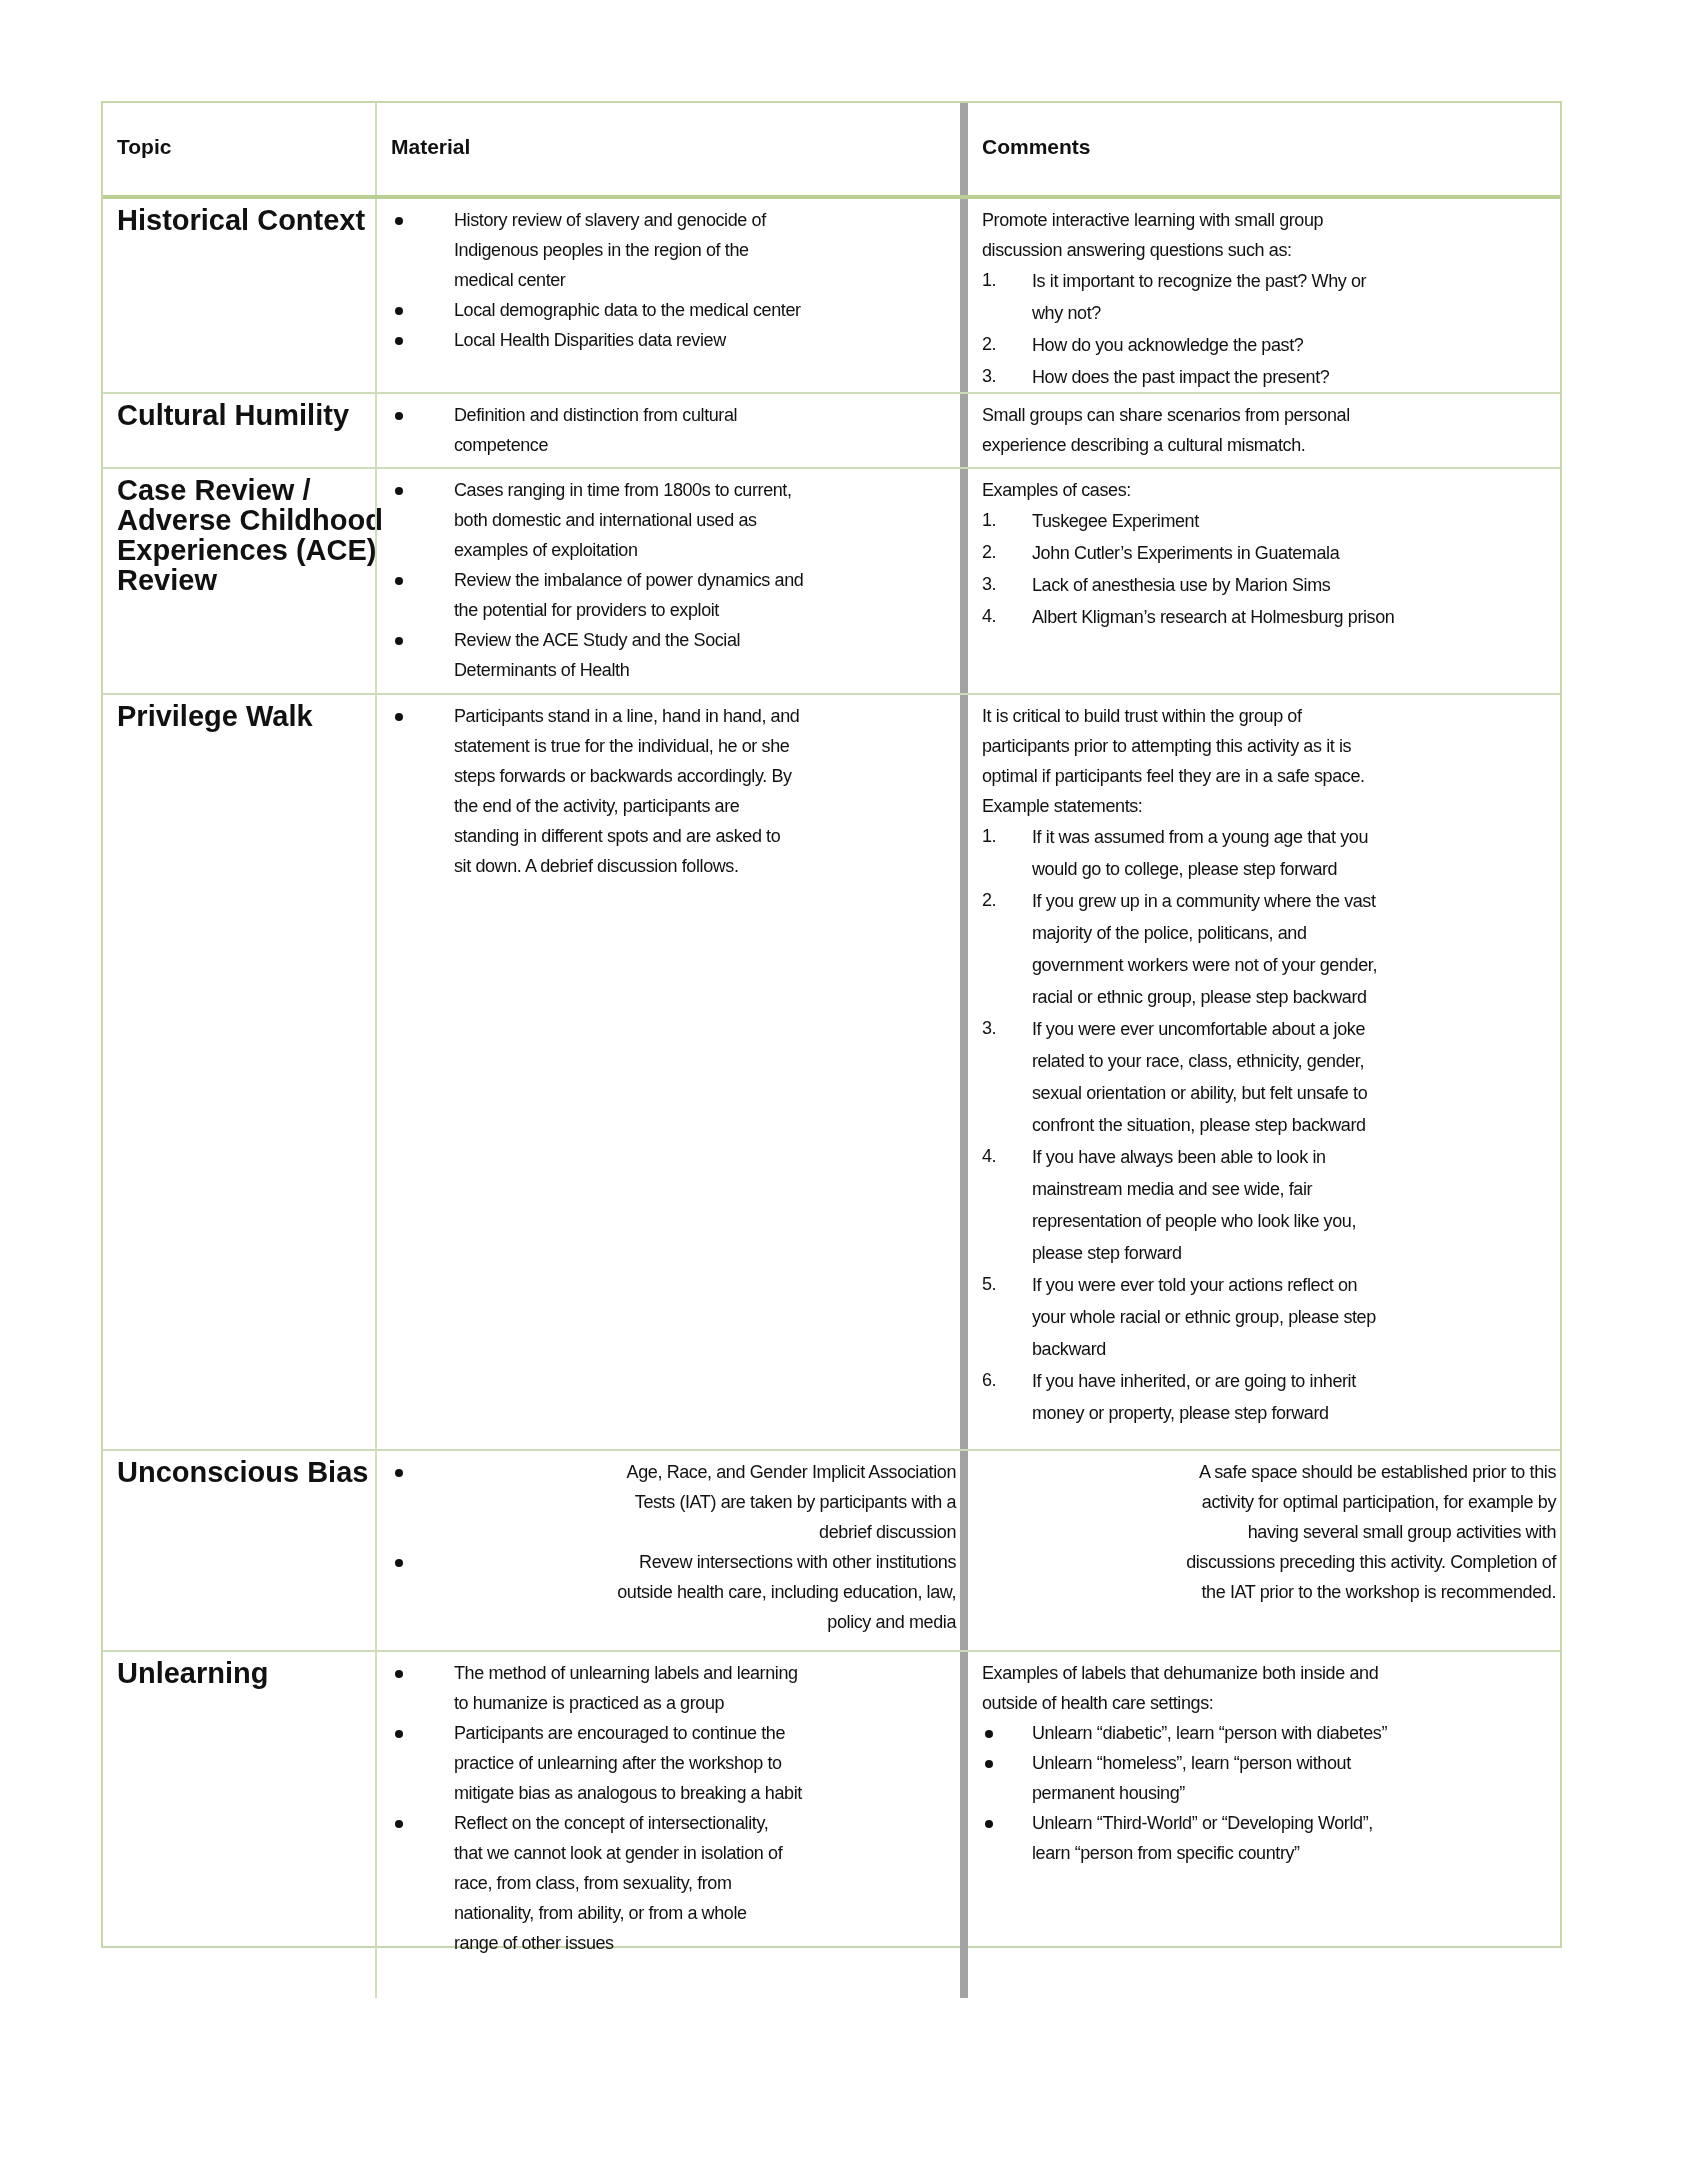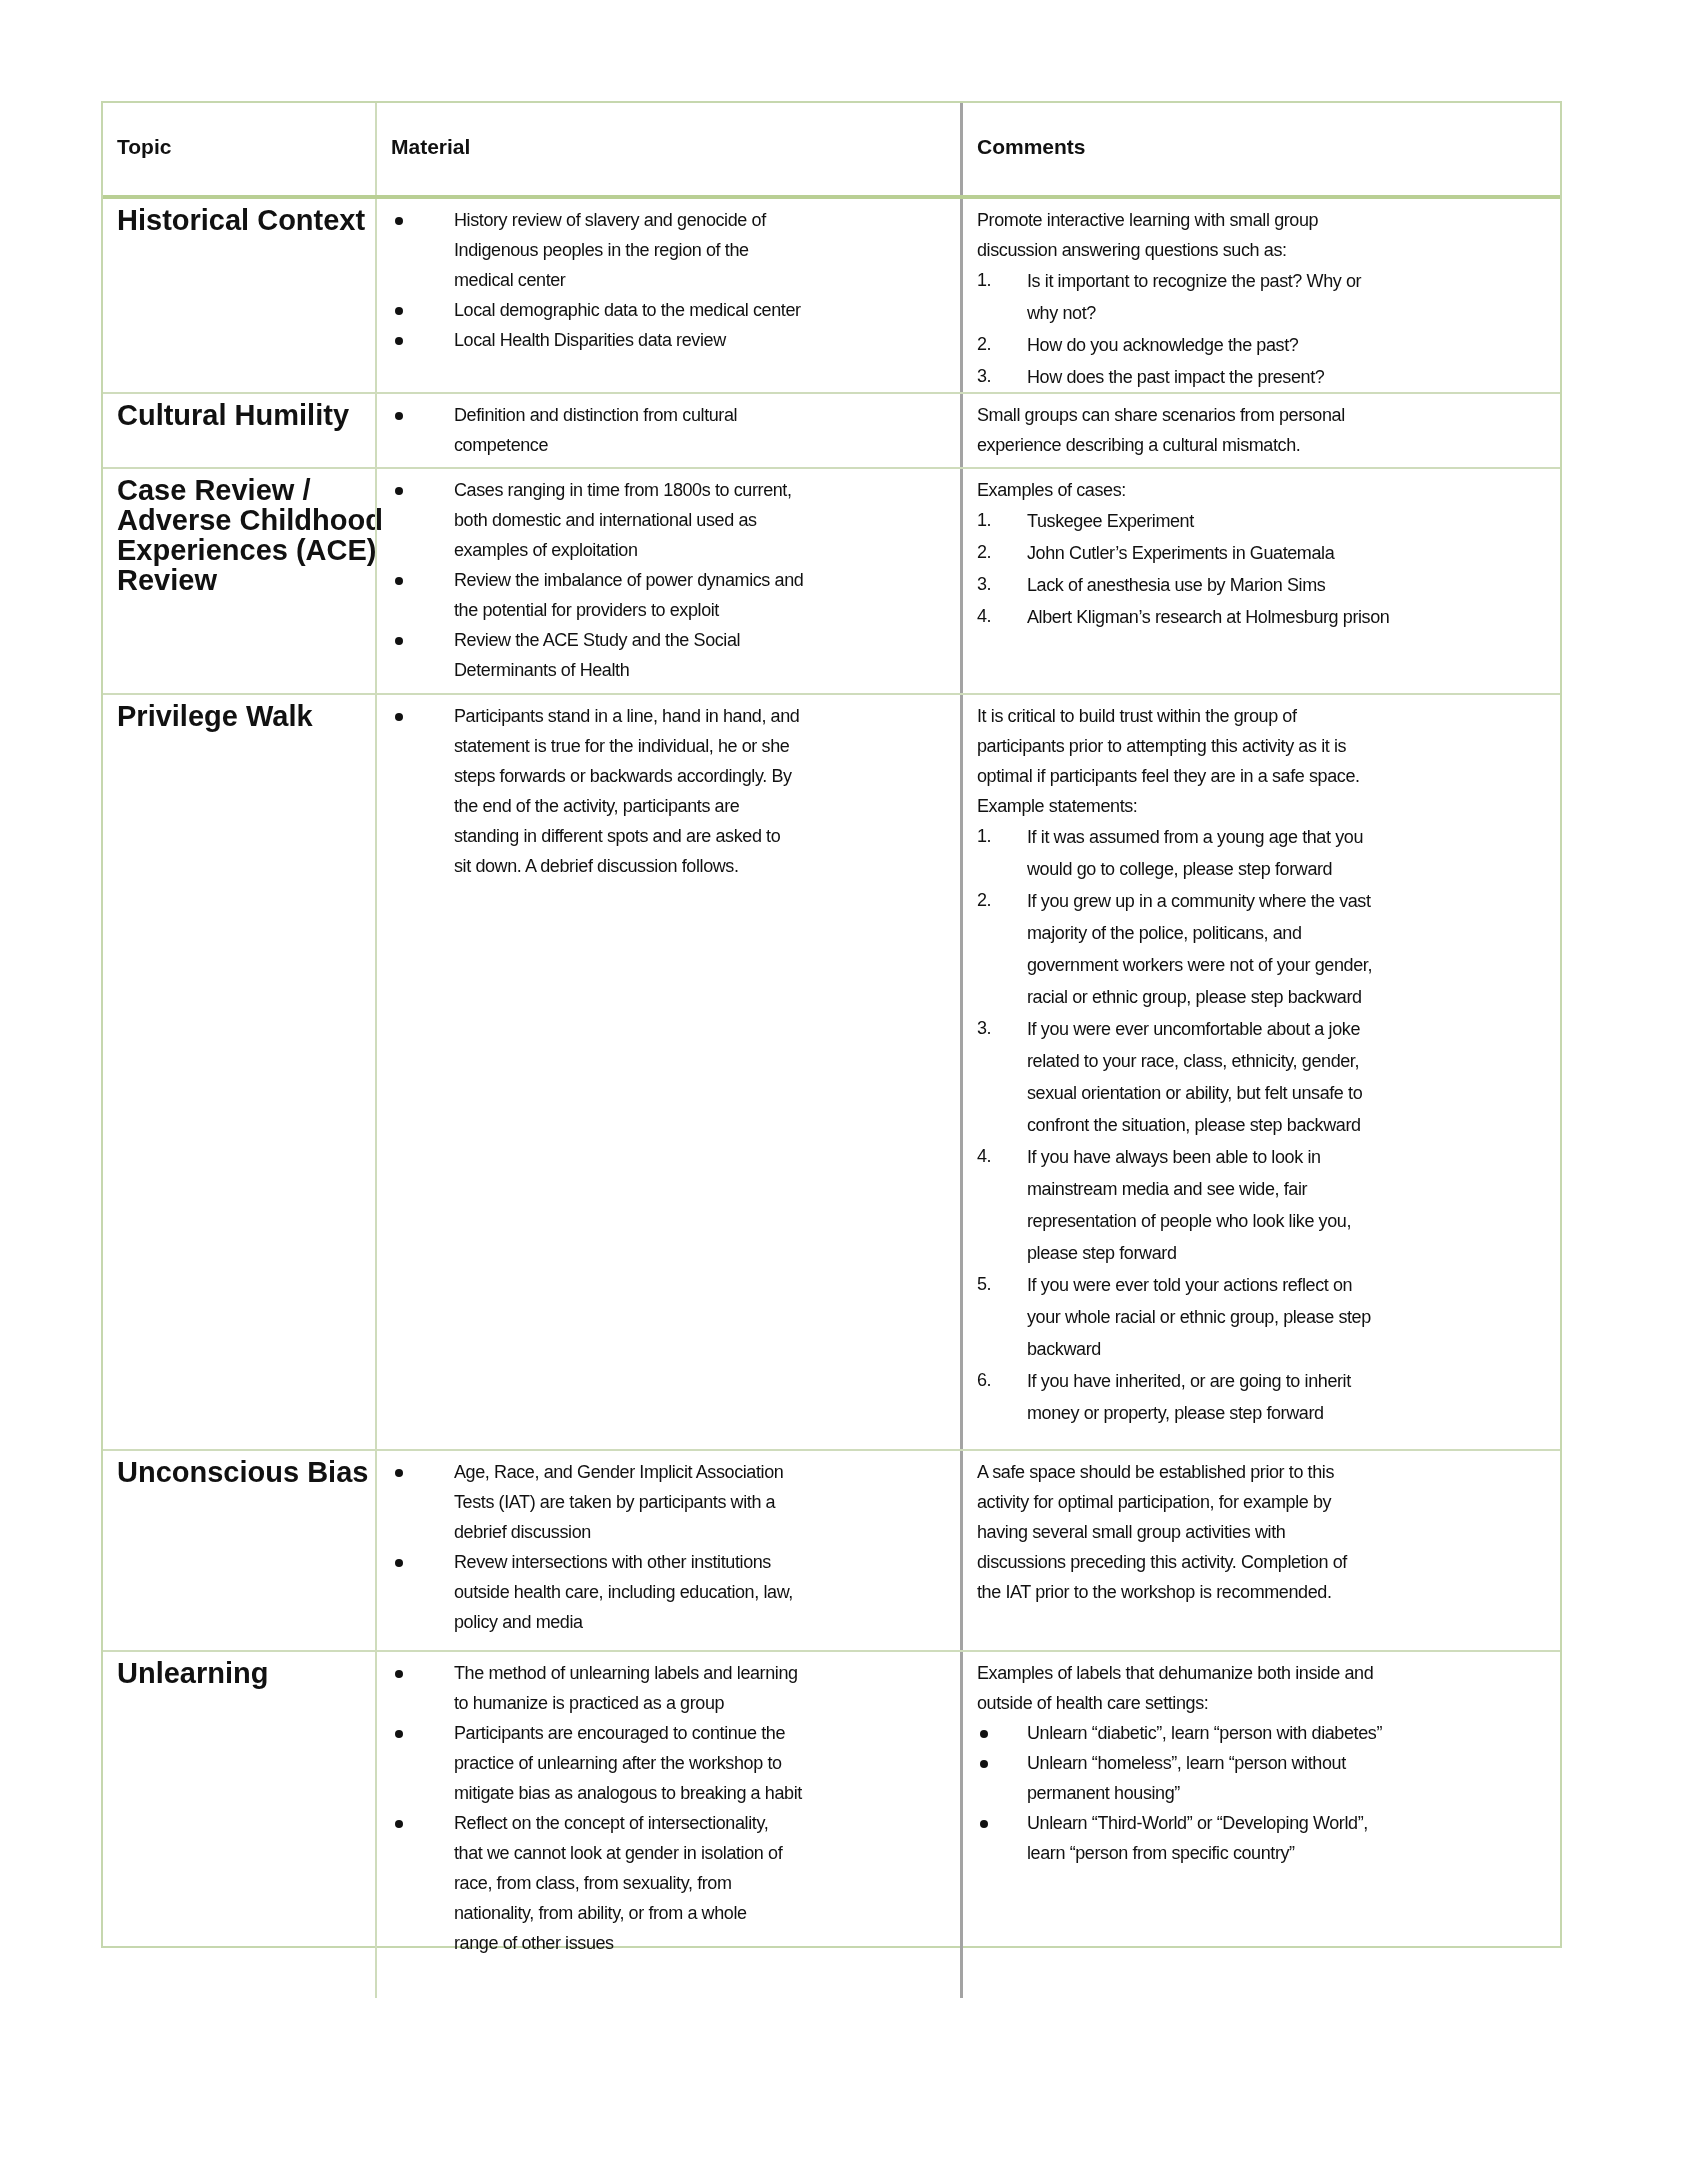--- a/index.html
+++ b/index.html
@@ -6,21 +6,21 @@
   body { width: 1683px; height: 2178px; position: relative; overflow: hidden;
          font-family: "Liberation Sans", "DejaVu Sans", sans-serif; color: #111; }
   .table { position: absolute; left: 101px; top: 101px; width: 1461px; height: 1847px;
            border: 2px solid #c6d7ae; box-sizing: border-box; }
   .row { position: absolute; left: 0; width: 100%; box-sizing: border-box; }
   .row + .row { border-top: 2px solid #cfdcbc; }
   .row.after-header { border-top: 4px solid #b9cf94; }
   .cell { position: absolute; top: 0; bottom: 0; box-sizing: border-box; }
   .c1 { left: 0; width: 272px; }
   .c2 { left: 272px; width: 585px; border-left: 2px solid #cfdcbc; }
-  .c3 { left: 857px; right: 0; border-left: 3px solid #a3a3a3; }
+  .c3 { left: 857px; right: 0; border-left: 8px solid #a3a3a3; }
   .head-text { position: absolute; top: 32px; font-weight: bold; font-size: 21px; }
   .c1 .head-text, .c1 .topic { left: 14px; }
   .c2 .head-text { left: 14px; }
   .c3 .head-text { left: 14px; }
   .topic { position: absolute; top: 6px; font-weight: bold; font-size: 29px; line-height: 30px; white-space: nowrap; }
   .topic span { display: block; }
   .content { position: absolute; top: 6px; left: 14px; right: 4px; font-size: 18px; line-height: 30px; }
   .line { display: block; white-space: nowrap; }
   .item { position: relative; padding-left: 50px; }
   .marker { position: absolute; left: 0; top: 0; }
@@ -235,21 +235,21 @@
             </div>
             <div class="item">
               <span class="marker">6.</span>
               <span class="line">If you have inherited, or are going to inherit</span>
               <span class="line">money or property, please step forward</span>
             </div>
           </div>
         </div>
       </div>
     </div>
-    <div class="row" style="top: 1346px; height: 201px;">
+    <div class="row" style="top: 1346px; height: 201px; text-align: right;">
       <div class="cell c1">
         <div class="topic">
           <span class="line">Unconscious Bias</span>
         </div>
       </div>
       <div class="cell c2">
         <div class="content condensed">
           <div class="item">
             <span class="bullet-dot"></span>
             <span class="line">Age, Race, and Gender Implicit Association</span>

